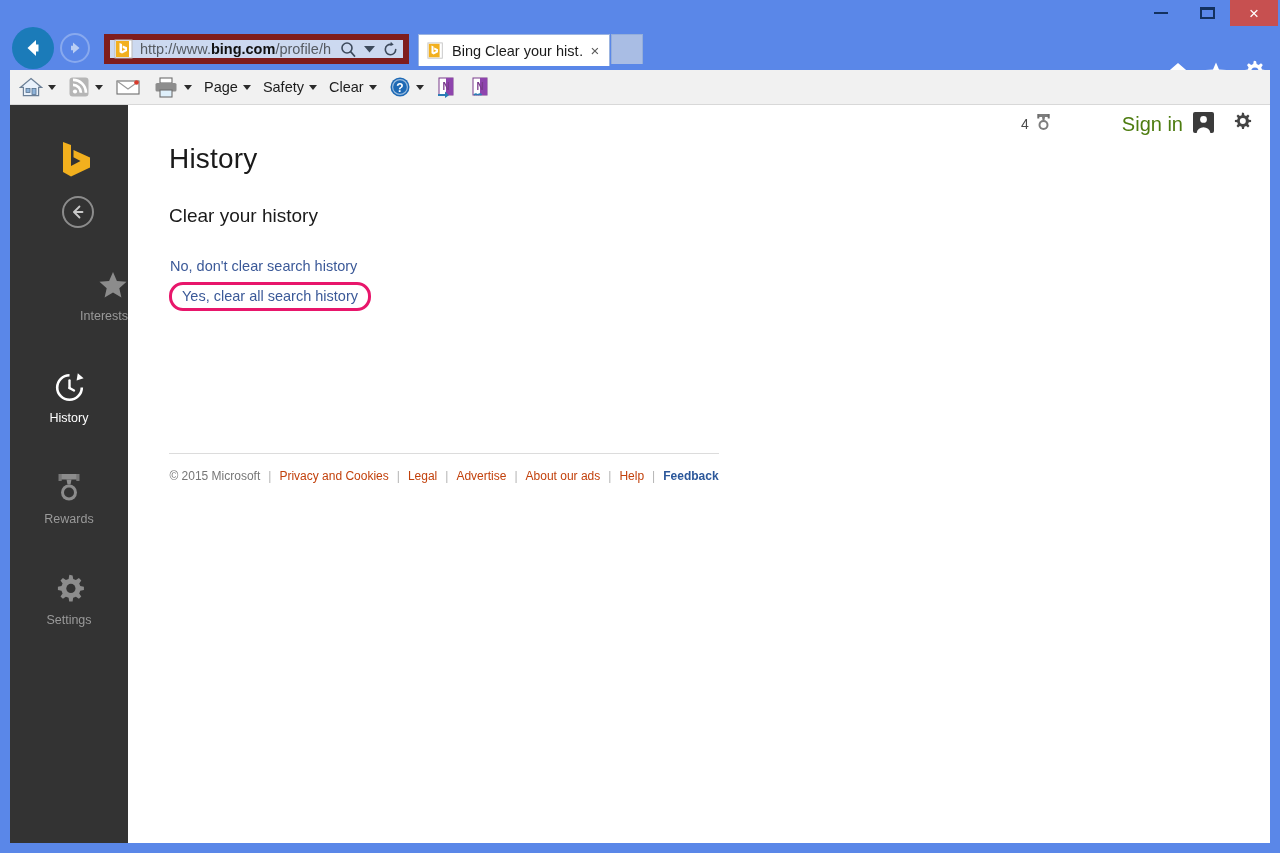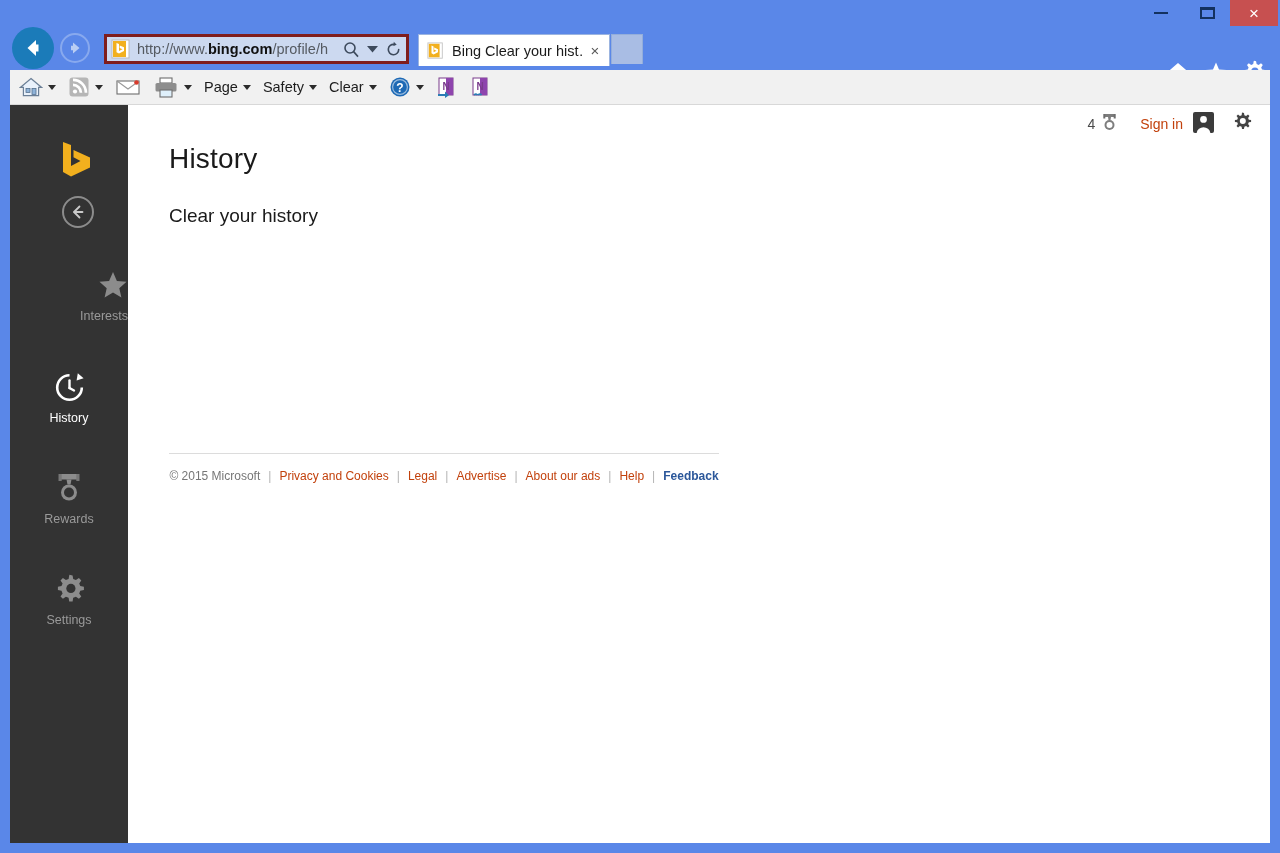--- a/index.html
+++ b/index.html
@@ -51,21 +51,21 @@
   #nav-fwd {
     left: 60px; width: 30px; height: 30px;
     background: #5a87e8; border: 2px solid #88a9ee;
   }
   .arrow-svg { display: block; }
 
   #addressbar {
     position: absolute; left: 104px; top: 8px;
     width: 305px; height: 30px;
     background: #ccd9f0;
-    border: 3px solid #7f1d1d;
+    border: 6px solid #7f1d1d;
     display: flex; align-items: center;
   }
   #addr-favicon {
     width: 20px; height: 20px; margin-left: 4px; margin-right: 6px;
     flex: 0 0 auto;
   }
   #addr-url {
     flex: 1 1 auto; overflow: hidden; white-space: nowrap;
     font-size: 14.5px; color: #555a61; letter-spacing: 0px;
   }
@@ -163,21 +163,21 @@
 
   
   #page-header {
     position: absolute; left: 118px; top: 0;
     width: 1142px; height: 38px;
     display: flex; align-items: center; justify-content: flex-end;
     padding-right: 18px; gap: 0;
   }
   #rewards-count { font-size: 14px; color: #4a4a4a; margin-right: 6px; }
   #rewards-medal { margin-right: 22px; }
-  #signin-link { font-size: 14px; color: #c2410c; margin-right: 10px; }
+  #signin-link { font-size: 20px; color: #4d7c0f; margin-right: 10px; margin-left: 48px; }
   #account-icon { margin-right: 18px; }
 
   
   #content { position: absolute; left: 159px; top: 38px; width: 700px; }
   #page-title { font-size: 28px; font-weight: normal; color: #1a1a1a; letter-spacing: .2px; }
   #section-title { margin-top: 30px; font-size: 19px; font-weight: normal; color: #1a1a1a; }
   #confirm-text { margin-top: 18px; font-size: 14.5px; color: #1a1a1a; }
   #choices { margin-top: 30px; }
   .choice-link {
     display: inline-block; font-size: 14.5px; color: #3b5998;
@@ -462,20 +462,28 @@
           <path d="M11 0.6 L13.2 1 L13.6 3.5 L15.5 4.3 L17.6 2.8 L19.2 4.4 L17.7 6.5 L18.5 8.4 L21 8.8 L21 11 L18.5 11.4 L17.7 13.3 L19.2 15.4 L17.6 17 L15.5 15.5 L13.6 16.3 L13.2 18.8 L11 18.8 L10.6 16.3 L8.7 15.5 L6.6 17 L5 15.4 L6.5 13.3 L5.7 11.4 L3.2 11 L3.2 8.8 L5.7 8.4 L6.5 6.5 L5 4.4 L6.6 2.8 L8.7 4.3 L10.6 3.5 Z" fill="#444444"></path>
           <circle cx="11.9" cy="9.9" r="3.3" fill="#ffffff"></circle>
         </svg>
       </span>
     </div>
 
     <div id="content">
       <h1 id="page-title">History</h1>
       <h2 id="section-title">Clear your history</h2>
 
+      <div id="choices">
+        <div>
+          <a href="#" class="choice-link" id="choice-no">No, don't clear search history</a>
+        </div>
+        <div id="choice-yes-wrap">
+          <a href="#" class="choice-link">Yes, clear all search history</a>
+        </div>
+      </div>
     </div>
 
     <div id="footer">
       <div id="footer-inner">
         <span>© 2015 Microsoft</span>
         <span class="foot-sep">|</span>
         <a href="#" class="foot-link">Privacy and Cookies</a>
         <span class="foot-sep">|</span>
         <a href="#" class="foot-link">Legal</a>
         <span class="foot-sep">|</span>

